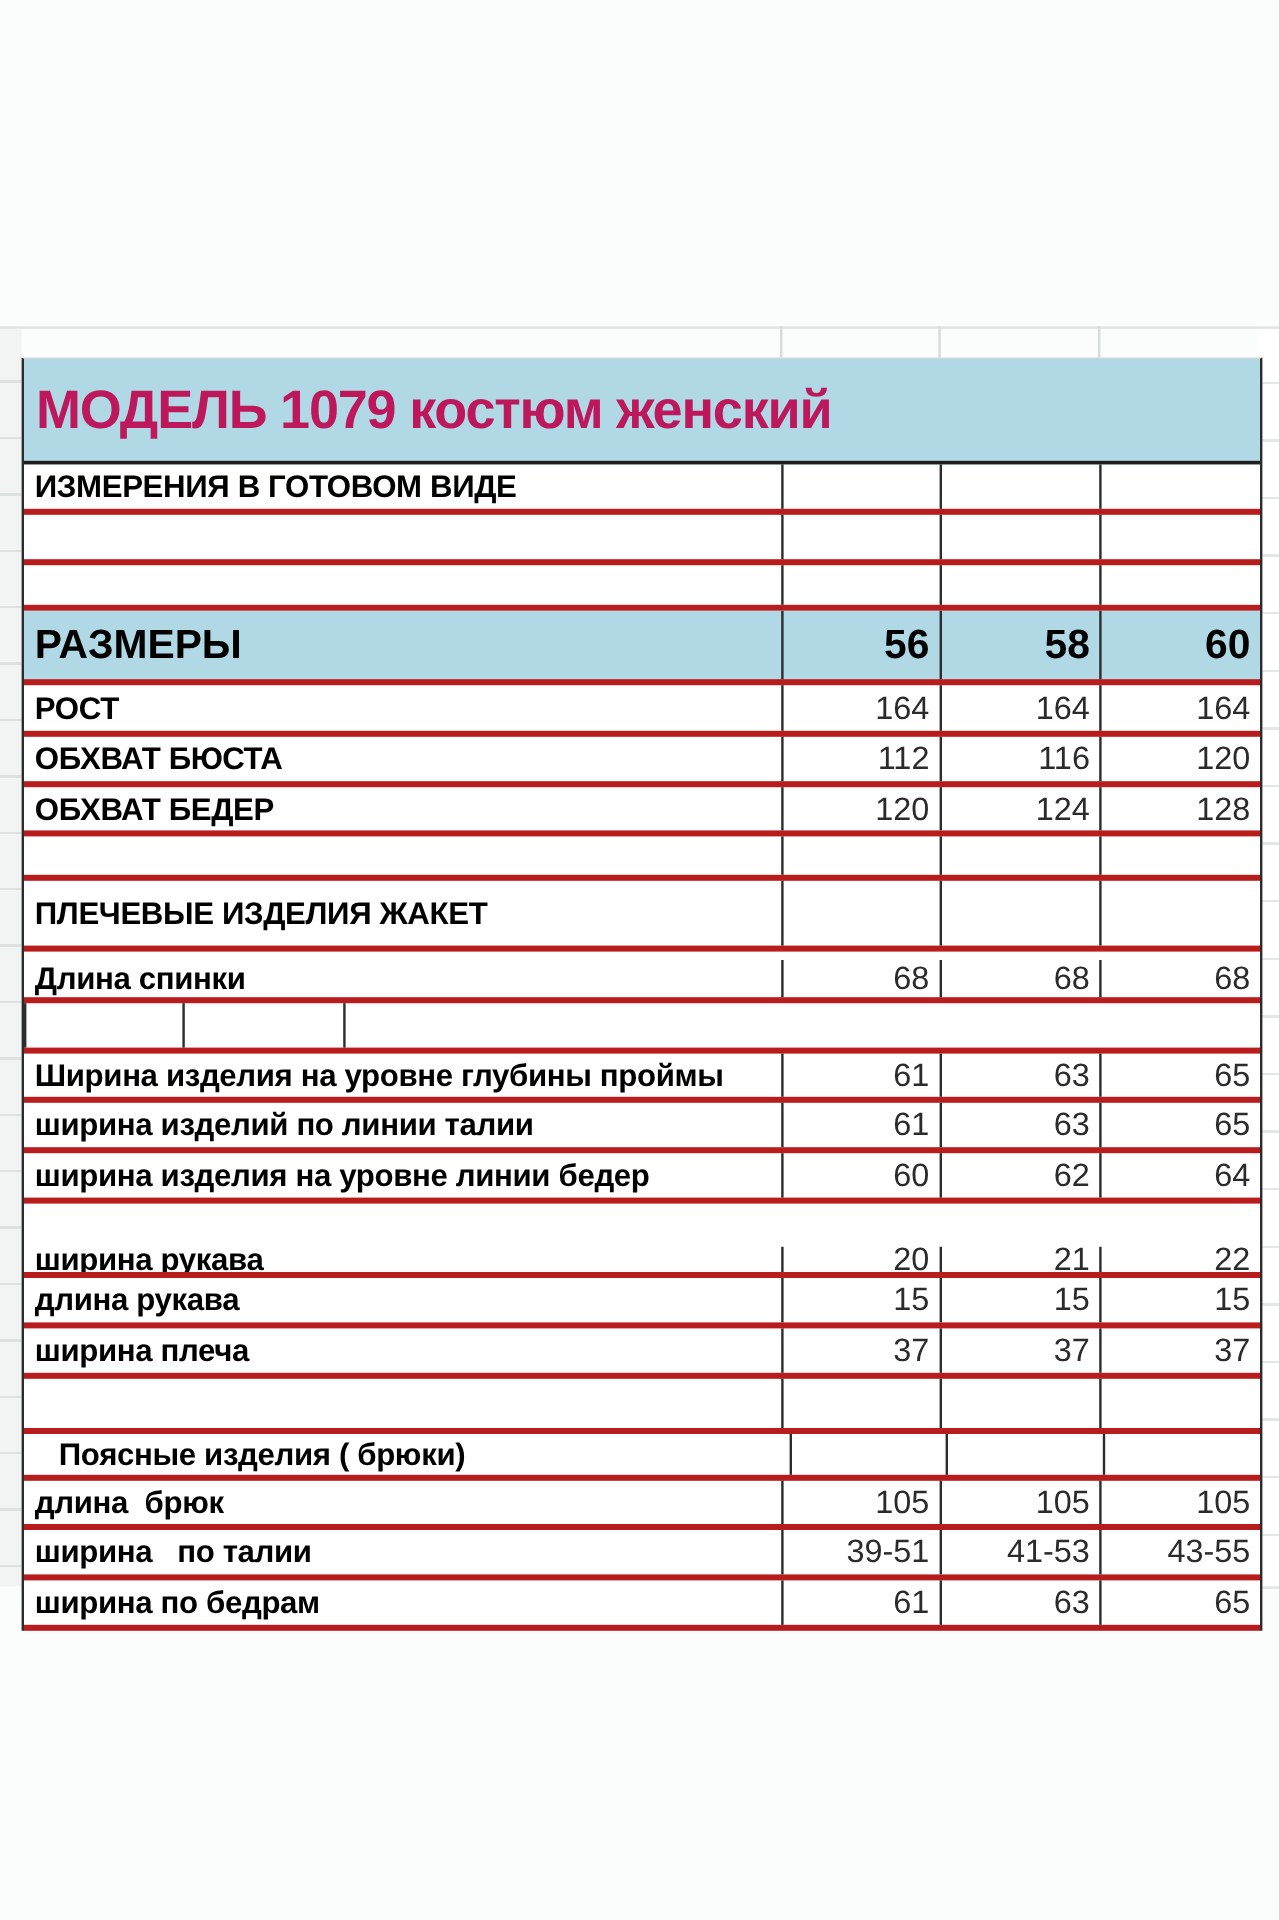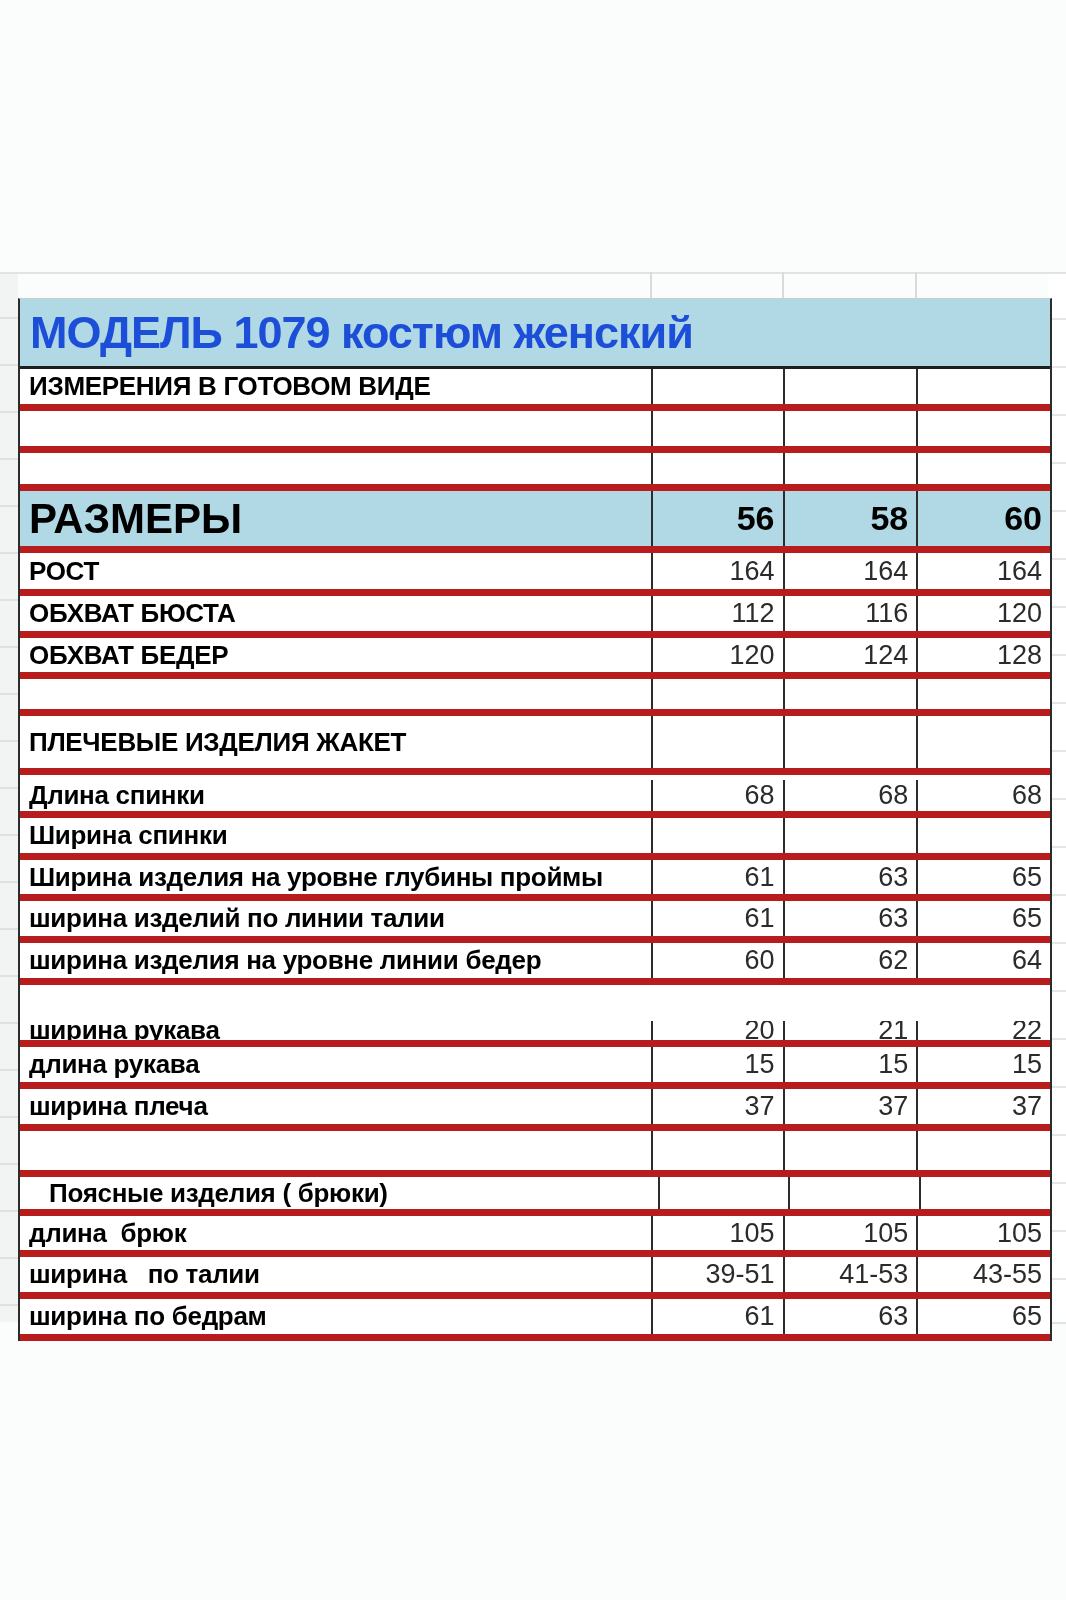--- a/index.html
+++ b/index.html
@@ -28,51 +28,51 @@
 
   
   .table{
     position:absolute;left:18px;top:298px;width:1034px;
     border-left:2px solid #2c2c2c;border-right:2px solid #2c2c2c;border-top:1px solid #c9cecb;
     box-sizing:border-box;
     background:#ffffff;
   }
   .tr{
     display:flex;align-items:stretch;
-    border-bottom:7px solid #b91c1c;
+    border-bottom:5px solid #b91c1c;
     box-sizing:border-box;
     height:42px;
   }
   .td{display:flex;align-items:center;box-sizing:border-box;overflow:hidden;}
   .label{
     width:632px;padding-left:9px;
     font-weight:bold;font-size:26px;color:#000;
     white-space:pre;letter-spacing:-0.3px;
   }
   .val{
     width:132px;justify-content:flex-end;padding-right:8px;
     border-left:2px solid #2c2c2c;
     font-weight:400;font-size:27px;color:#2b2b2b;
   }
   .val.c2,.val.c3{width:134px;}
 
   .title-row{
     display:flex;align-items:center;
-    height:70px;box-sizing:border-box;
+    height:88px;box-sizing:border-box;
     background:#b0d9e5;
     border-bottom:3px solid #1f1f1f;
     padding-left:10px;
-    font-weight:bold;font-size:45px;color:#1d4ed8;letter-spacing:-1px;
+    font-weight:bold;font-size:45px;color:#be185d;letter-spacing:-1px;
     white-space:pre;
   }
   .sizes-row{
     background:#b0d9e5;
     height:62px;
   }
-  .sizes-row .label{font-size:42px;letter-spacing:0;}
+  .sizes-row .label{font-size:34px;letter-spacing:0;}
   .sizes-row .val{font-weight:bold;font-size:34px;color:#000;}
 </style>
 </head>
 <body>
 
 <div class="canvas">
 
   <div class="sliver-left"></div>
   <div class="sliver-right"></div>
   <div class="faint-h" style="left:0;top:272px;width:1066px;"></div>
@@ -152,21 +152,20 @@
     </div>
 
     <div class="tr" style="height:43px;align-items:flex-end;">
       <div class="td label">Длина спинки</div>
       <div class="td val c1">68</div>
       <div class="td val c2">68</div>
       <div class="td val c3">68</div>
     </div>
 
     <div class="tr">
-      <div class="td label">Ширина спинки</div>
       <div class="td val c1"></div>
       <div class="td val c2"></div>
       <div class="td val c3"></div>
     </div>
 
     <div class="tr" style="height:41px;">
       <div class="td label">Ширина изделия на уровне глубины проймы</div>
       <div class="td val c1">61</div>
       <div class="td val c2">63</div>
       <div class="td val c3">65</div>

